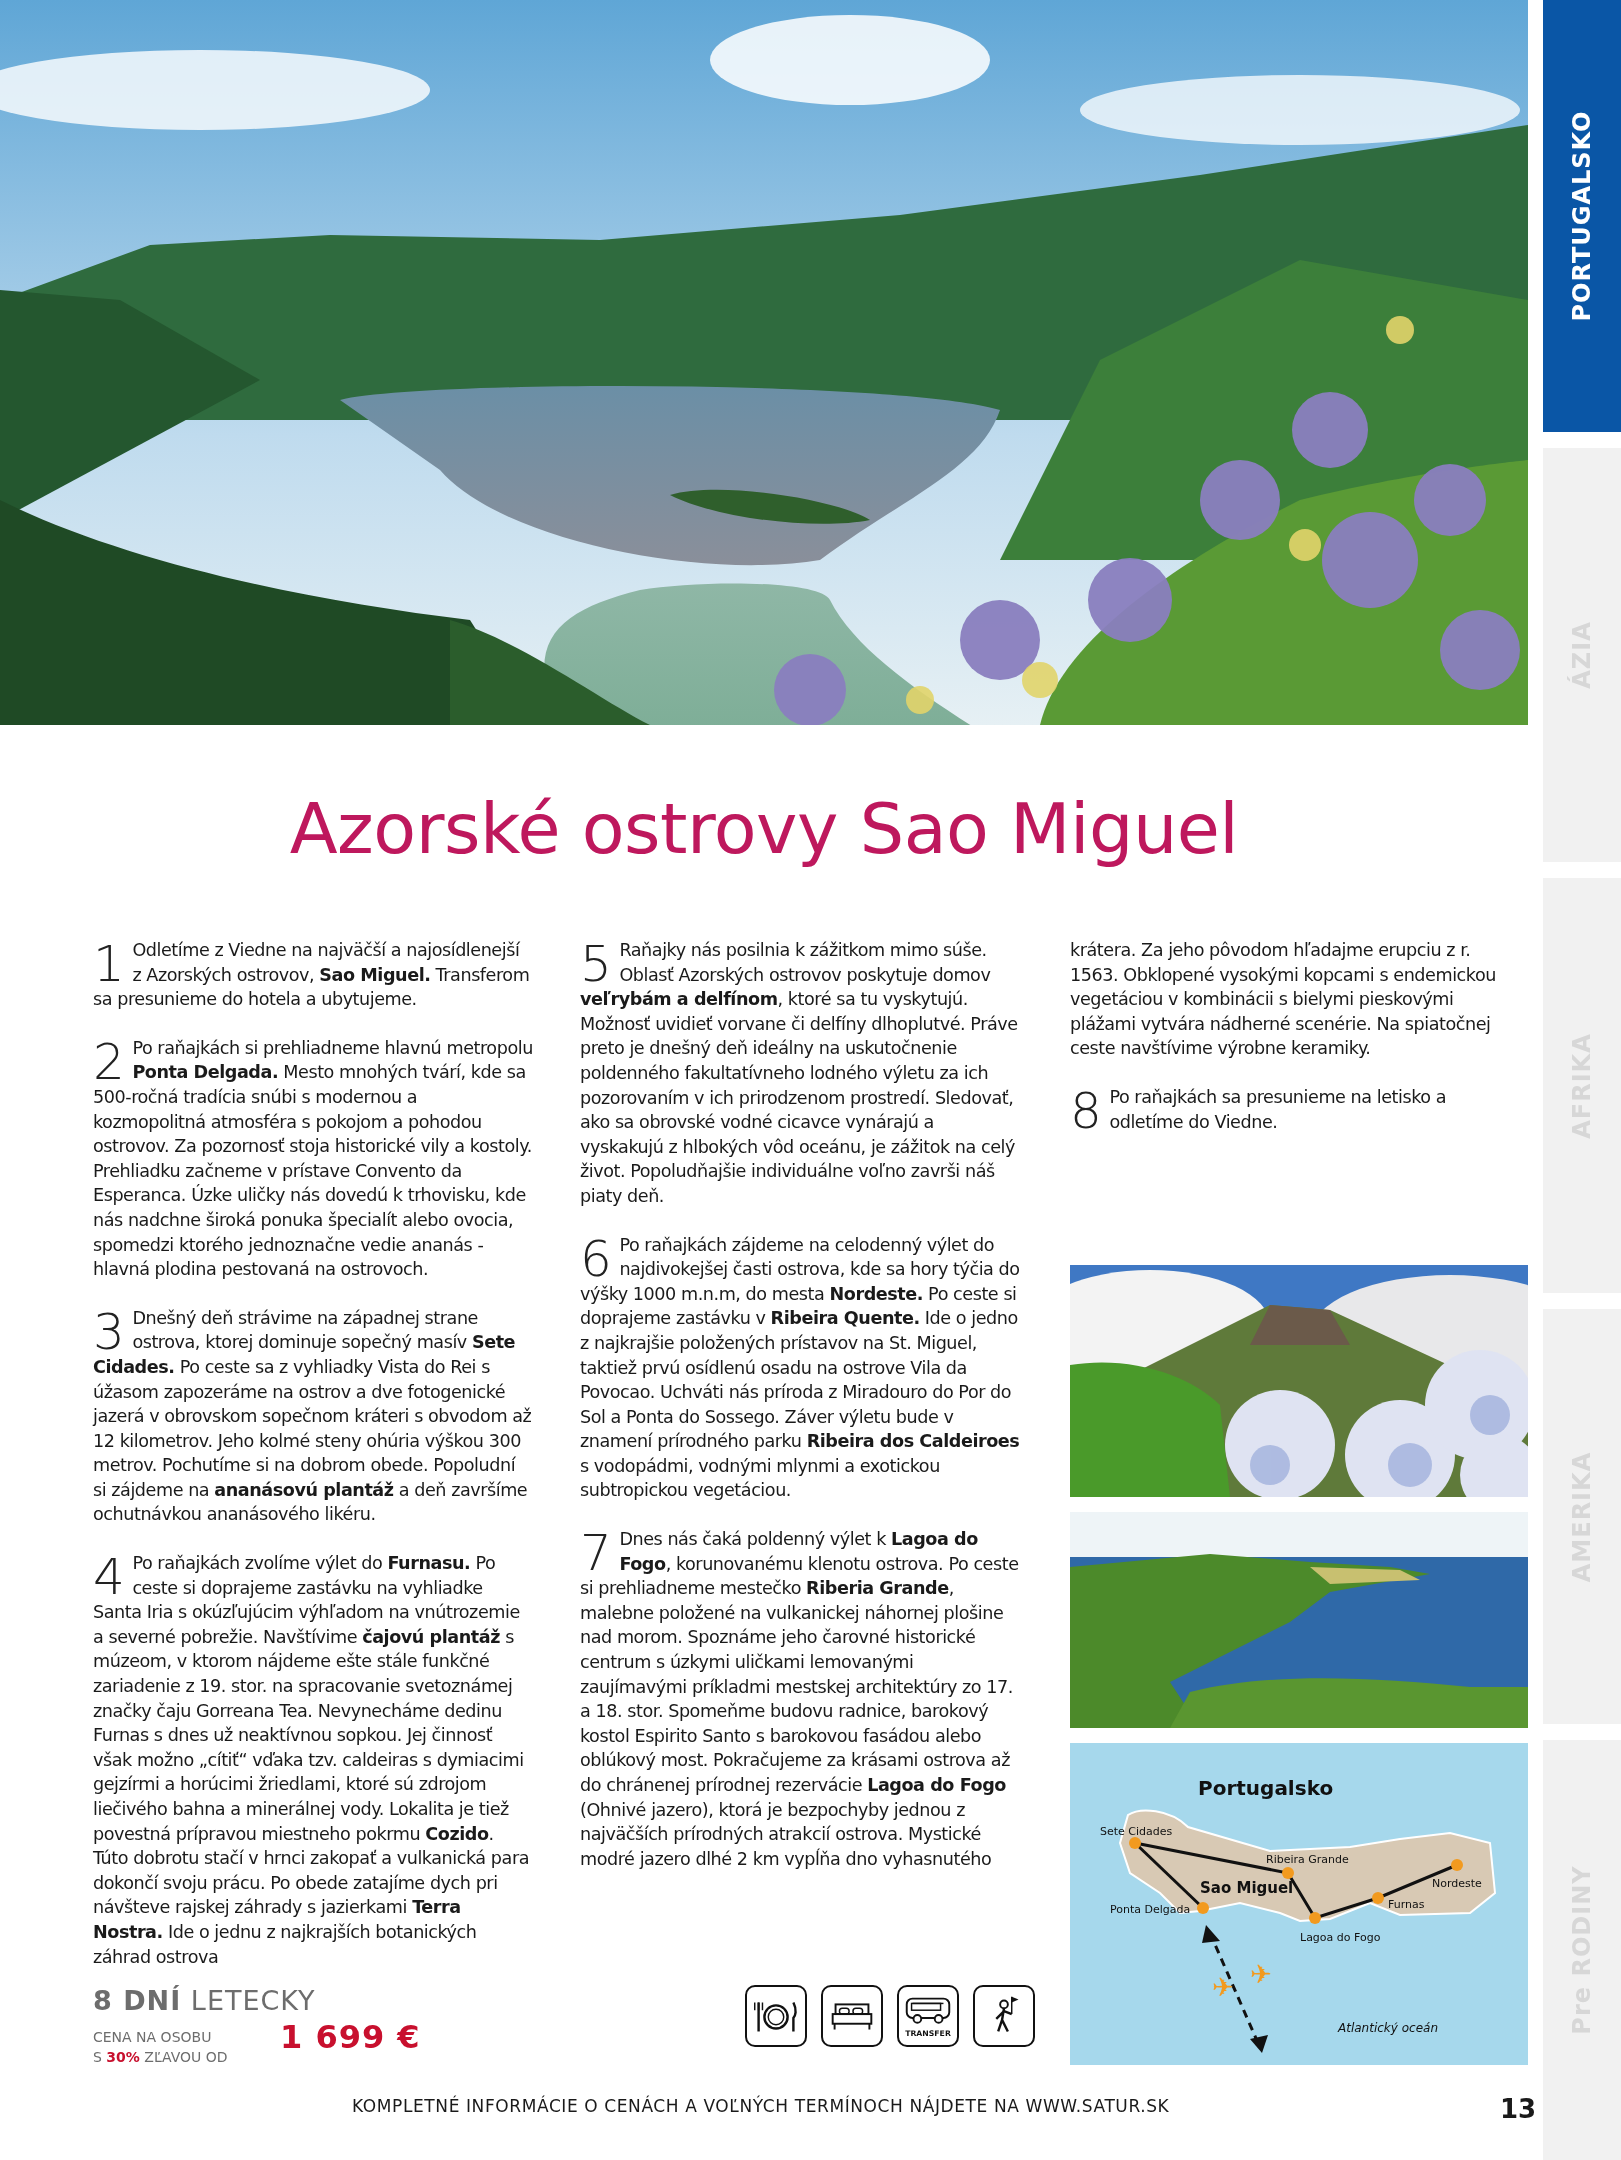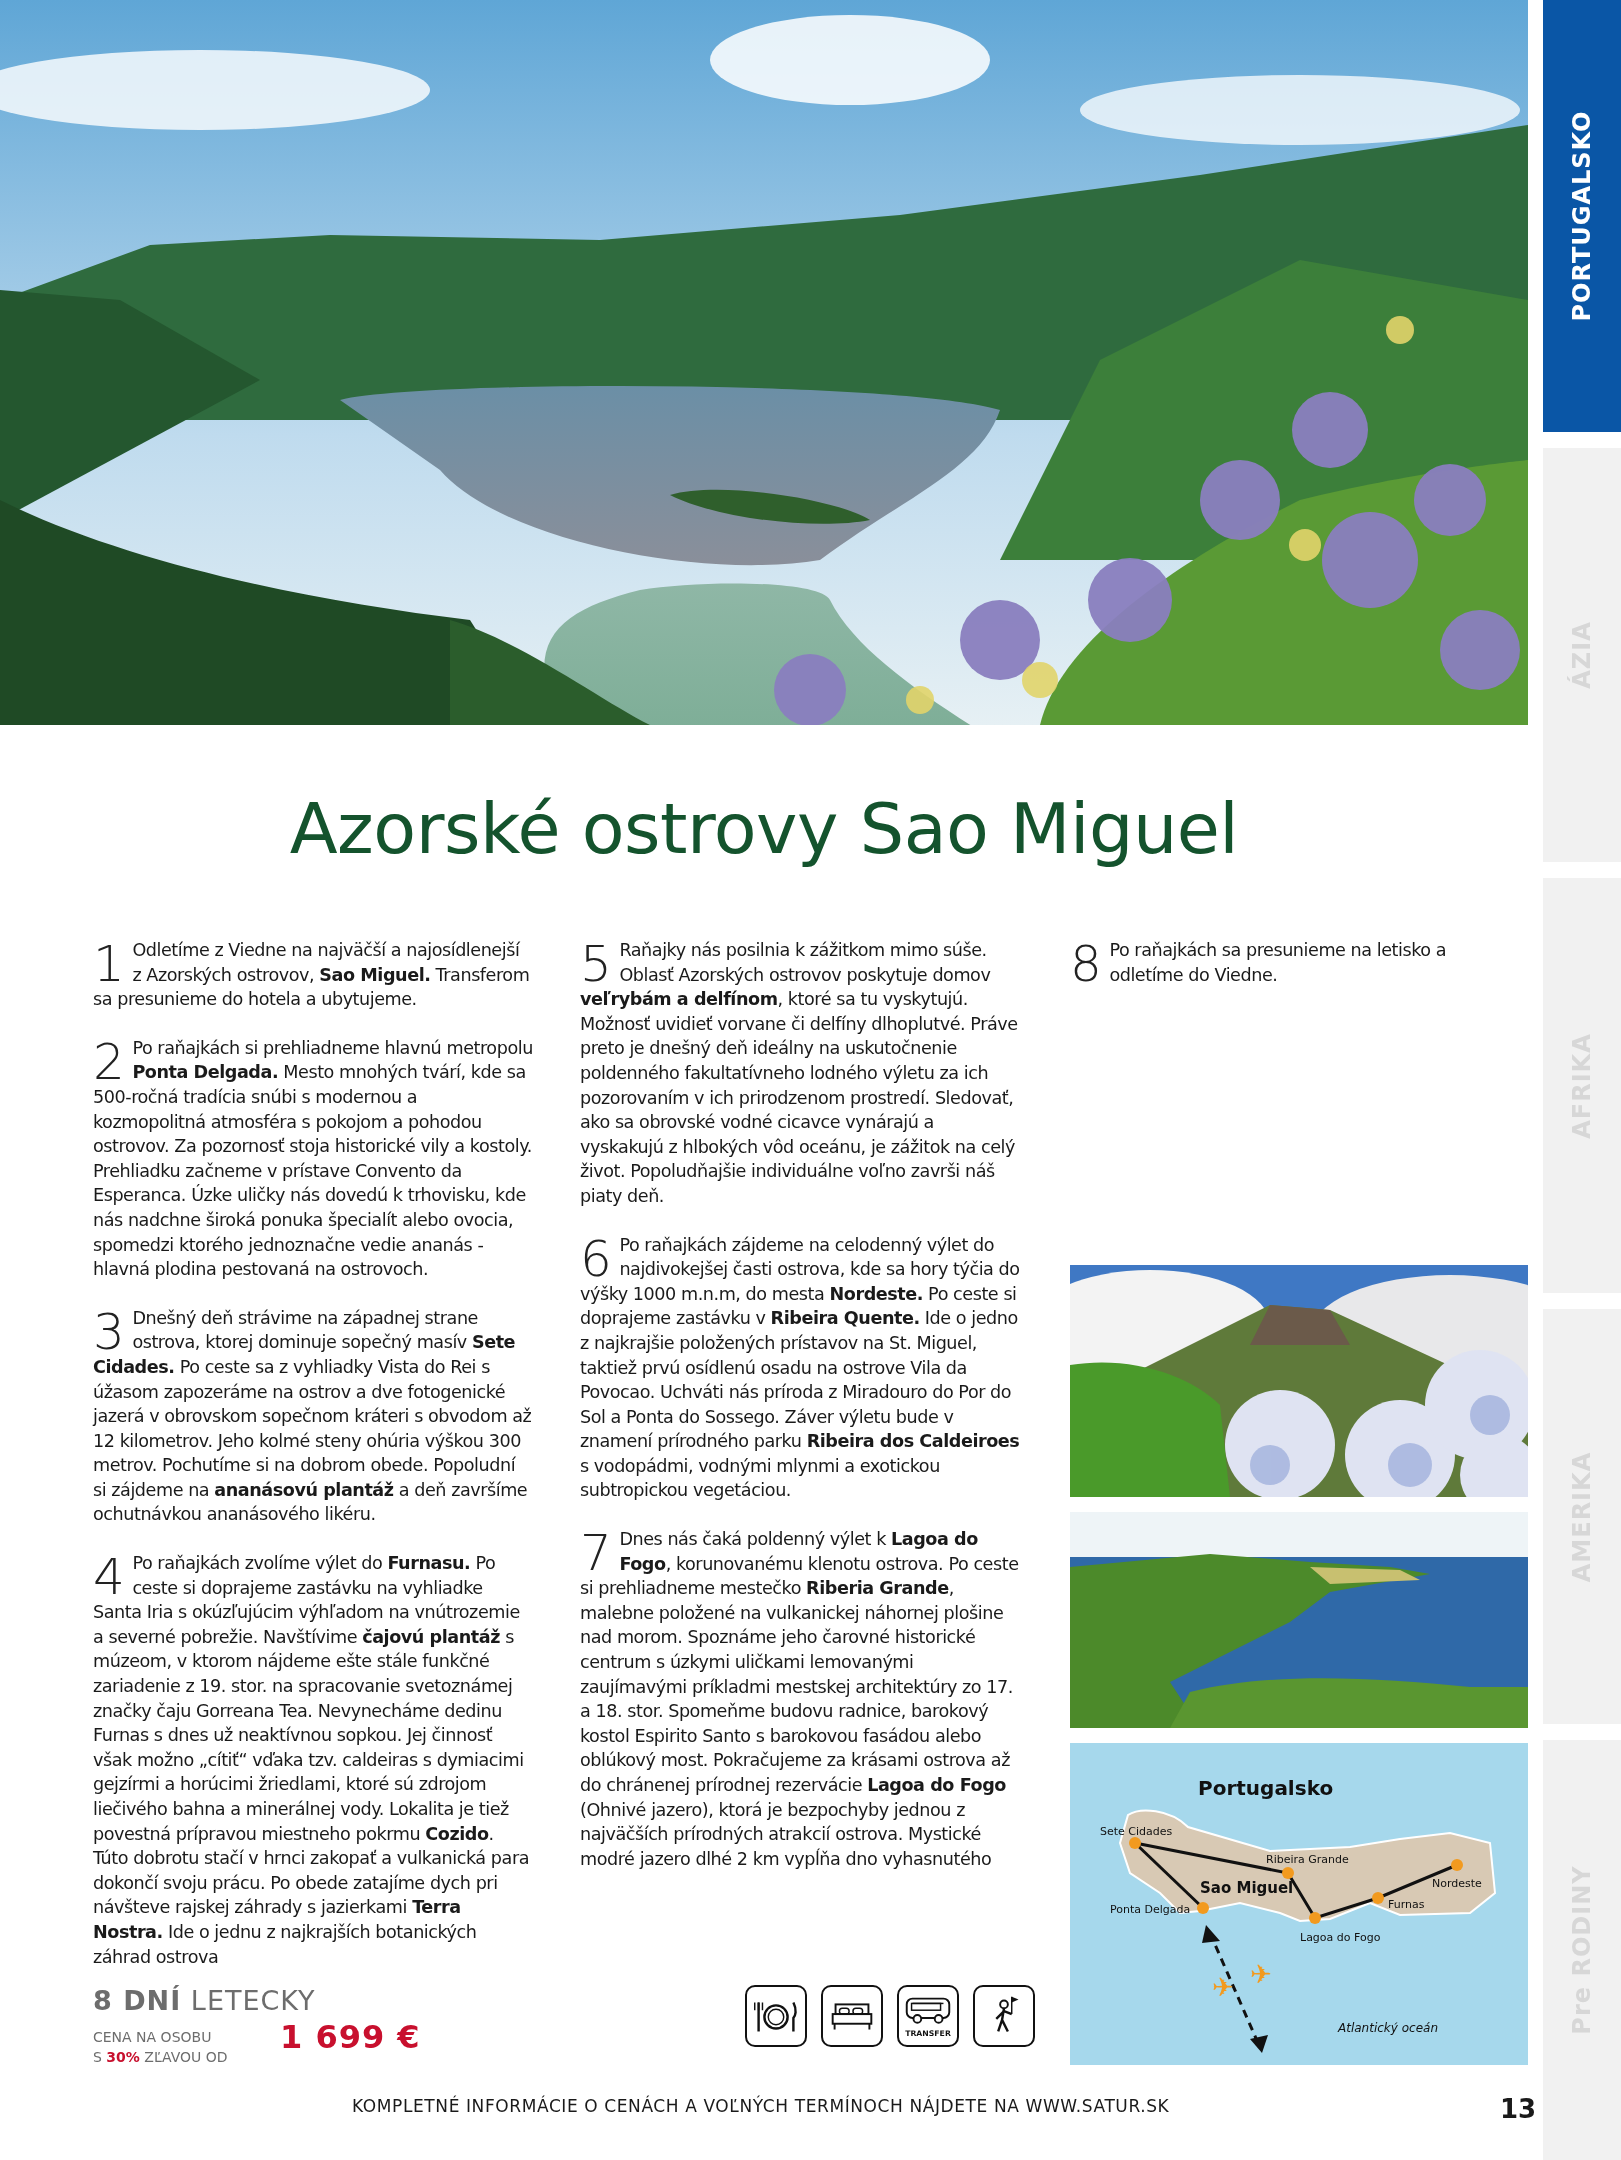--- a/index.html
+++ b/index.html
@@ -8,21 +8,21 @@
   .abs{position:absolute;}
   
   #hero{left:0;top:0;width:1528px;height:725px;overflow:hidden;}
   #hero svg{display:block;width:100%;height:100%;}
   
   .tab{position:absolute;left:1543px;width:78px;background:#f1f1f1;display:flex;align-items:center;justify-content:center;}
   .tab span{transform:rotate(-90deg);white-space:nowrap;font-weight:bold;font-size:24px;letter-spacing:1px;color:#d7d7d7;font-family:"DejaVu Sans",sans-serif;}
   .tab.active{background:#0a56a6;}
   .tab.active span{color:#fff;}
   
-  #title{left:0;width:1528px;top:788px;text-align:center;font-size:70px;color:#14532d;font-family:"DejaVu Sans",sans-serif;font-weight:normal;letter-spacing:-0.5px;}
+  #title{left:0;width:1528px;top:788px;text-align:center;font-size:70px;color:#be185d;font-family:"DejaVu Sans",sans-serif;font-weight:normal;letter-spacing:-0.5px;}
   
   .col{position:absolute;top:938px;font-size:17.6px;line-height:24.6px;color:#1a1a1a;font-family:"DejaVu Sans",sans-serif;letter-spacing:-0.45px;}
   #col1{left:93px;width:440px;}
   #col2{left:580px;width:440px;}
   #col3{left:1070px;width:445px;}
   .day{margin:0 0 24px 0;}
   .day p{margin:0;}
   .num{float:left;font-size:50px;line-height:44px;margin:4px 8px 0 0;font-weight:300;color:#222;font-family:"DejaVu Sans",sans-serif;}
   .day b{font-weight:bold;}
   
@@ -142,20 +142,23 @@
       <span class="num">6</span>
       <p>Po raňajkách zájdeme na celodenný výlet do najdivokejšej časti ostrova, kde sa hory týčia do výšky 1000 m.n.m, do mesta <b>Nordeste.</b> Po ceste si doprajeme zastávku v <b>Ribeira Quente.</b> Ide o jedno z najkrajšie položených prístavov na St. Miguel, taktiež prvú osídlenú osadu na ostrove Vila da Povocao. Uchváti nás príroda z Miradouro do Por do Sol a Ponta do Sossego. Záver výletu bude v znamení prírodného parku <b>Ribeira dos Caldeiroes</b> s vodopádmi, vodnými mlynmi a exotickou subtropickou vegetáciou.</p>
     </div>
     <div class="day">
       <span class="num">7</span>
       <p>Dnes nás čaká poldenný výlet k <b>Lagoa do Fogo</b>, korunovanému klenotu ostrova. Po ceste si prehliadneme mestečko <b>Riberia Grande</b>, malebne položené na vulkanickej náhornej plošine nad morom. Spoznáme jeho čarovné historické centrum s úzkymi uličkami lemovanými zaujímavými príkladmi mestskej architektúry zo 17. a 18. stor. Spomeňme budovu radnice, barokový kostol Espirito Santo s barokovou fasádou alebo oblúkový most. Pokračujeme za krásami ostrova až do chránenej prírodnej rezervácie <b>Lagoa do Fogo</b> (Ohnivé jazero), ktorá je bezpochyby jednou z najväčších prírodných atrakcií ostrova. Mystické modré jazero dlhé 2 km vypĺňa dno vyhasnutého</p>
     </div>
   </div>
 <div id="col3" class="col">
     <div class="day">
+      <p>krátera. Za jeho pôvodom hľadajme erupciu z r. 1563. Obklopené vysokými kopcami s endemickou vegetáciou v kombinácii s bielymi pieskovými plážami vytvára nádherné scenérie. Na spiatočnej ceste navštívime výrobne keramiky.</p>
+    </div>
+    <div class="day">
       <span class="num">8</span>
       <p>Po raňajkách sa presunieme na letisko a odletíme do Viedne.</p>
     </div>
   </div>
 
 <div id="photo1" class="abs">
   <svg viewBox="0 0 458 232" preserveAspectRatio="none">
     <rect width="458" height="232" fill="#3f78c4"></rect>
     <ellipse cx="80" cy="60" rx="120" ry="55" fill="#f3f3f3"></ellipse>
     <ellipse cx="380" cy="70" rx="140" ry="60" fill="#e8e8ea"></ellipse>

